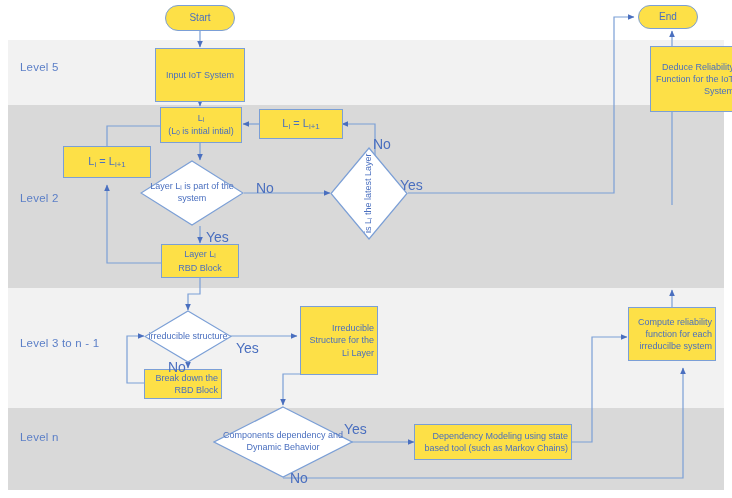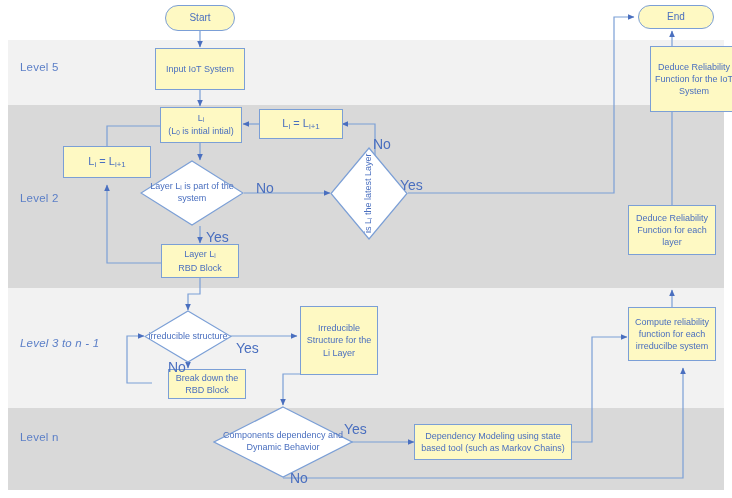--- a/index.html
+++ b/index.html
@@ -1,22 +1,22 @@
 <!DOCTYPE html>
 <html><head>
 <meta charset="utf-8">
 <style>
   html,body{margin:0;padding:0;background:#ffffff;}
   body{font-family:"Liberation Sans","DejaVu Sans",sans-serif;}
   #canvas{position:relative;width:732px;height:498px;background:#ffffff;overflow:hidden;}
   .band{position:absolute;left:8px;width:716px;}
   .band-label{position:absolute;color:#5b7fc7;font-size:11.5px;letter-spacing:.2px;white-space:nowrap;}
-  .node{position:absolute;box-sizing:border-box;border:1px solid #7b9fd6;background:#fef9c3;
+  .node{position:absolute;box-sizing:border-box;border:1px solid #7b9fd6;background:#fde047;
         color:#4a6fbf;font-size:9px;line-height:1.35;display:flex;align-items:center;
-        justify-content:center;text-align:center;padding:2px 3px;}
+        justify-content:center;text-align:right;padding:2px 3px;}
   .term{border-radius:999px;font-size:10px;}
   .diamond-wrap{position:absolute;}
   .diamond-wrap svg{position:absolute;left:0;top:0;}
   .diamond-text{position:absolute;left:0;top:0;width:100%;height:100%;display:flex;
         align-items:center;justify-content:center;text-align:center;color:#4a6fbf;
         font-size:9px;line-height:1.3;pointer-events:none;}
   .vert .diamond-text{writing-mode:vertical-rl;transform:rotate(180deg);}
   .edge-label{position:absolute;color:#4a6fbf;font-size:14px;white-space:nowrap;}
   #wires{position:absolute;left:0;top:0;width:732px;height:498px;pointer-events:none;}
   .sub{font-size:.72em;vertical-align:-0.22em;}
@@ -26,21 +26,21 @@
 
 <div id="canvas">
 
   <div class="band" style="top:40px;height:65px;background:#f2f2f2;"></div>
   <div class="band" style="top:105px;height:183px;background:#d9d9d9;"></div>
   <div class="band" style="top:288px;height:120px;background:#f2f2f2;"></div>
   <div class="band" style="top:408px;height:82px;background:#d9d9d9;"></div>
 
   <div class="band-label" style="left:20px;top:61px;">Level 5</div>
   <div class="band-label" style="left:20px;top:192px;">Level 2</div>
-  <div class="band-label" style="left:20px;top:337px;font-style:italic;">Level 3 to n - 1</div>
+  <div class="band-label" style="left:20px;top:337px;">Level 3 to n - 1</div>
   <div class="band-label" style="left:20px;top:431px;">Level n</div>
 
   <svg id="wires" viewBox="0 0 732 498" xmlns="http://www.w3.org/2000/svg">
     <defs>
       <marker id="ah" markerWidth="7" markerHeight="7" refX="6" refY="3.2" orient="auto" markerUnits="userSpaceOnUse">
         <path d="M0,0.4 L6.4,3.2 L0,6 z" fill="#4a6fbf"></path>
       </marker>
     </defs>
     <g fill="none" stroke="#7b9fd6" stroke-width="1.2" marker-end="url(#ah)">
 
@@ -85,25 +85,25 @@
       <path d="M672,46 L672,31"></path>
 
       <path d="M408,193 L614,193 L614,17 L634,17"></path>
     </g>
   </svg>
 
   <div class="node term" style="left:165px;top:5px;width:70px;height:26px;">
     <span>Start</span>
   </div>
 
-  <div class="node term" style="left:638px;top:5px;width:76px;height:24px;">
+  <div class="node term" style="left:638px;top:5px;width:60px;height:24px;">
     <span>End</span>
   </div>
 
-  <div class="node" style="left:155px;top:48px;width:90px;height:42px;">
+  <div class="node" style="left:155px;top:48px;width:90px;height:54px;">
     <span>Input IoT System</span>
   </div>
 
   <div class="node" style="left:160px;top:107px;width:82px;height:36px;flex-direction:column;">
     <span><span>L</span><span class="sub">i</span></span>
     <span><span>(L</span><span class="sub">0</span><span> is intial intial)</span></span>
   </div>
 
   <div class="node" style="left:259px;top:109px;width:84px;height:30px;font-size:11px;">
     <span><span>L</span><span class="sub">i</span><span> =  L</span><span class="sub">i+1</span></span>
@@ -140,42 +140,39 @@
     <svg width="88" height="53" viewBox="0 0 88 53" xmlns="http://www.w3.org/2000/svg">
       <polygon points="44,1 87,26.5 44,52 1,26.5" fill="#ffffff" stroke="#7b9fd6" stroke-width="1.2"></polygon>
     </svg>
     <div class="diamond-text">irreducible structure</div>
   </div>
 
   <div class="node" style="left:300px;top:306px;width:78px;height:69px;">
     <span>Irreducible Structure for the Li Layer</span>
   </div>
 
-  <div class="node" style="left:168px;top:369px;width:78px;height:30px;">
+  <div class="node" style="left:144px;top:369px;width:78px;height:30px;">
     <span>Break down the RBD Block</span>
   </div>
 
   <div class="diamond-wrap" style="left:213px;top:406px;width:140px;height:72px;">
     <svg width="140" height="72" viewBox="0 0 140 72" xmlns="http://www.w3.org/2000/svg">
       <polygon points="70,1 139,36 70,71 1,36" fill="#ffffff" stroke="#7b9fd6" stroke-width="1.2"></polygon>
     </svg>
     <div class="diamond-text">Components dependency and Dynamic Behavior</div>
   </div>
 
   <div class="node" style="left:414px;top:424px;width:158px;height:36px;">
     <span>Dependency Modeling using state based tool (such as Markov Chains)</span>
   </div>
 
   <div class="node" style="left:628px;top:307px;width:88px;height:54px;">
     <span>Compute reliability function for each irreducilbe system</span>
   </div>
 
-  <div class="node" style="left:628px;top:205px;width:88px;height:50px;">
-    <span>Deduce Reliability Function for each layer</span>
-  </div>
 
   <div class="node" style="left:650px;top:46px;width:88px;height:66px;">
     <span>Deduce Reliability Function for the IoT System</span>
   </div>
 
   <div class="edge-label" style="left:256px;top:180px;">No</div>
   <div class="edge-label" style="left:206px;top:229px;">Yes</div>
   <div class="edge-label" style="left:373px;top:136px;">No</div>
   <div class="edge-label" style="left:400px;top:177px;">Yes</div>
   <div class="edge-label" style="left:236px;top:340px;">Yes</div>

